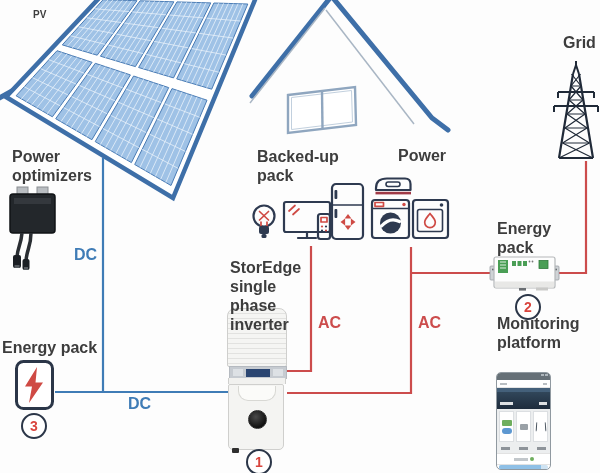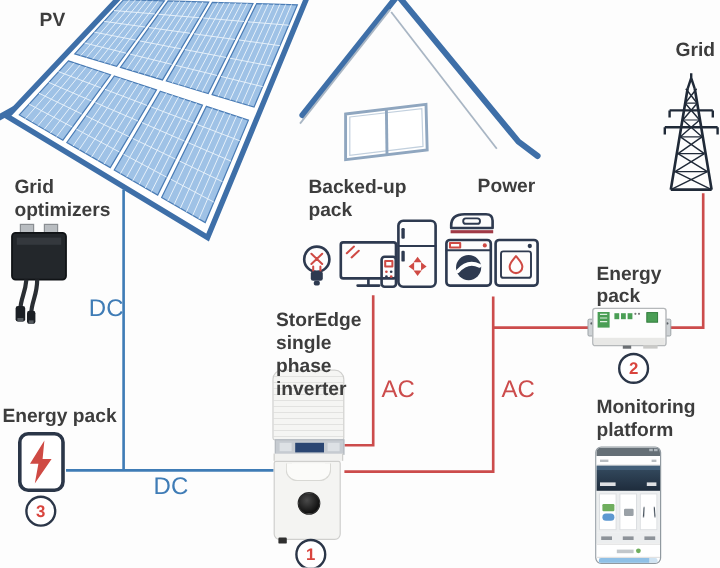--- a/index.html
+++ b/index.html
@@ -1,21 +1,21 @@
 <!DOCTYPE html>
 <html><head>
 <meta charset="utf-8">
 <style>
   html,body{margin:0;padding:0;}
   body{width:600px;height:473px;position:relative;background:#fdfdfd;overflow:hidden;
        font-family:"Liberation Sans",sans-serif;}
   #scene{position:absolute;left:0;top:0;z-index:1;}
   .lbl{position:absolute;z-index:3;font-weight:700;font-size:16px;line-height:1.18;color:var(--label);}
-  .lbl.small-caps{font-size:16px;}
-  .wire-lbl{position:absolute;z-index:3;font-weight:400;font-size:20px;}
+  .lbl.small-caps{font-size:10px;}
+  .wire-lbl{position:absolute;z-index:3;font-weight:700;font-size:16px;}
   .wire-lbl.dc{color:var(--dc);}
   .wire-lbl.ac{color:var(--ac);}
   .badge{position:absolute;z-index:4;width:22px;height:22px;border:2px solid #2b3648;border-radius:50%;
          background:#fff;color:var(--numred);font-weight:700;font-size:14px;
          display:flex;align-items:center;justify-content:center;}
   
   .line-dc{stroke:var(--dc);stroke-width:2.2;fill:none;}
   .line-ac{stroke:var(--ac);stroke-width:2.2;fill:none;}
   .roof-thick{stroke:var(--roof);stroke-width:5;fill:none;stroke-linecap:round;}
   .roof-thin{stroke:#a9b6c4;stroke-width:1.5;fill:none;}
@@ -258,28 +258,28 @@
   <div class="ph-sec">
       <i></i>
       <b></b>
     </div>
   <div class="ph-bar">
       <i></i>
     </div>
 </div>
 
 <div class="lbl small-caps" style="left:33px;top:9px">PV</div>
-<div class="lbl" style="left:12px;top:148px;width:74px">Grid optimizers</div>
+<div class="lbl" style="left:12px;top:148px;width:74px">Power optimizers</div>
 <div class="lbl" style="left:257px;top:148px;width:84px">Backed-up pack</div>
 <div class="lbl" style="left:398px;top:147px">Power</div>
 <div class="lbl" style="left:563px;top:34px">Grid</div>
 <div class="lbl" style="left:497px;top:220px;width:56px">Energy pack</div>
 <div class="lbl" style="left:230px;top:259px;width:80px">StorEdge single phase inverter</div>
 <div class="lbl" style="left:2px;top:339px">Energy pack</div>
-<div class="lbl" style="left:497px;top:331px;width:84px">Monitoring platform</div>
+<div class="lbl" style="left:497px;top:315px;width:84px">Monitoring platform</div>
 
 <div class="wire-lbl dc" style="left:74px;top:246px">DC</div>
 <div class="wire-lbl dc" style="left:128px;top:395px">DC</div>
 <div class="wire-lbl ac" style="left:318px;top:314px">AC</div>
 <div class="wire-lbl ac" style="left:418px;top:314px">AC</div>
 
 <div class="badge" style="left:246px;top:449px">1</div>
 <div class="badge" style="left:515px;top:294px">2</div>
 <div class="badge" style="left:21px;top:413px">3</div>
 

